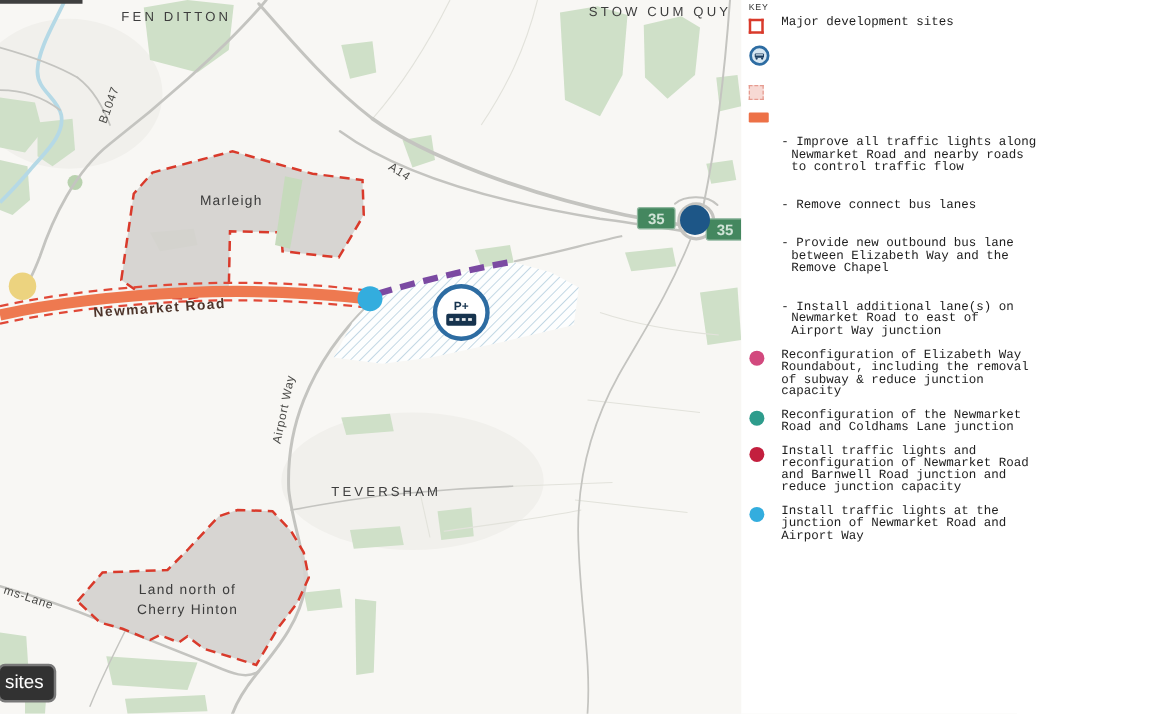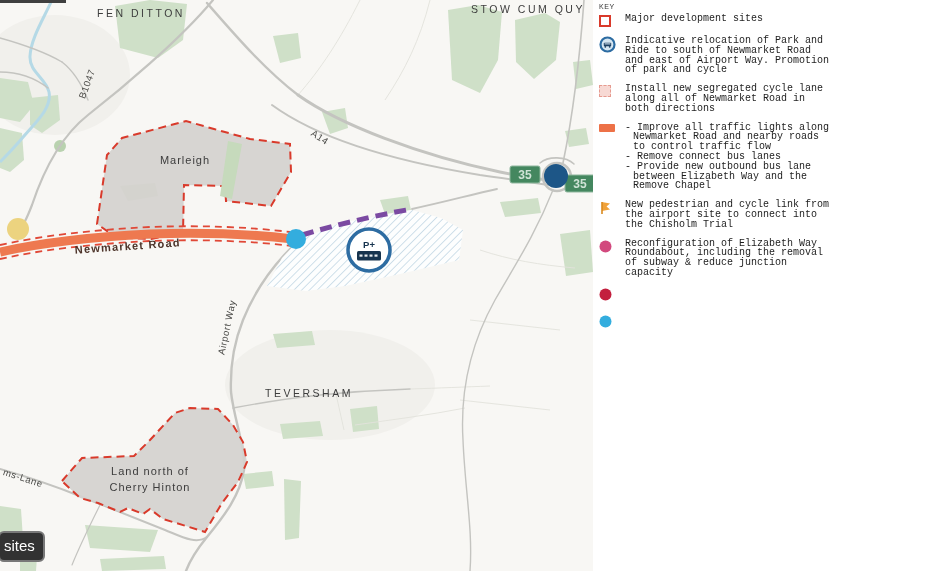--- a/index.html
+++ b/index.html
@@ -23,21 +23,21 @@
     background:#323232; border:2px solid #787878; border-radius:6px; color:#fff;
     font-size:15px; line-height:26px; padding:0 8px 0 4px; }
 
   
   #legend-panel { position:absolute; left:593px; top:0; width:340px; height:571px; background:#ffffff; }
   #legend-title { position:absolute; left:6px; top:3px; font-size:7px; letter-spacing:0.6px; color:#333; }
   #legend-items { position:absolute; left:6px; top:14px; width:240px; }
   .legend-item { display:flex; margin-bottom:9px; }
   .legend-icon-col { width:26px; flex-shrink:0; padding-top:0px; }
   .legend-text { width:205px; font-size:10px; line-height:9.8px; color:#1d1d1d;font-family:Liberation Mono, monospace; }
-  .legend-bullet { padding-left:8px; text-indent:-8px; }
+  .legend-bullet { padding-left:8px; text-indent:-8px;margin-top:21px; }
 
   .icon-square-red { display:block; width:12px; height:12px; border:2px dashed #d93a2b; background:#fff; margin-top:1px; }
   .icon-square-pink { display:block; width:12px; height:12px; border:1.5px dashed #e69b90; background:#f7d9d4; margin-top:1px; }
   .icon-rect-orange { display:block; width:16px; height:8px; background:#ed7147; border-radius:1px; margin-top:1px; }
 </style>
 </head>
 <body>
 
 <div id="stage">
 
@@ -191,76 +191,76 @@
       <div class="legend-item">
         <div class="legend-icon-col">
           <svg width="17" height="17">
             <circle cx="8.5" cy="8.5" r="7" fill="#d7e7f2" stroke="#2d6ca2" stroke-width="2.2"></circle>
             <rect x="4.8" y="6.8" width="7.4" height="3.4" rx="0.8" fill="#1d3f61"></rect>
             <rect x="5.6" y="7.4" width="5.8" height="1" fill="#d7e7f2"></rect>
             <circle cx="6.3" cy="10.8" r="0.9" fill="#1d3f61"></circle>
             <circle cx="10.7" cy="10.8" r="0.9" fill="#1d3f61"></circle>
           </svg>
         </div>
-        <div class="legend-text">Indicative relocation of Park and Ride to south of Newmarket Road and east of Airport Way. Promotion of park and cycle</div>
       </div>
 
       <div class="legend-item">
         <div class="legend-icon-col">
             <span class="icon-square-pink"></span>
           </div>
-        <div class="legend-text">Install new segregated cycle lane along all of Newmarket Road in both directions</div>
       </div>
 
       <div class="legend-item">
         <div class="legend-icon-col">
             <span class="icon-rect-orange"></span>
           </div>
         <div class="legend-text">
           <div class="legend-bullet">- Improve all traffic lights along Newmarket Road and nearby roads to control traffic flow</div>
           <div class="legend-bullet">- Remove connect bus lanes</div>
           <div class="legend-bullet">- Provide new outbound bus lane between Elizabeth Way and the Remove Chapel</div>
-        </div>
-      </div>
-
-      <div class="legend-item">
-        <div class="legend-icon-col">
-          <svg width="14" height="15">
-            <path d="M3,14 L3,2 L11,3.5 L7.5,6.5 L11,9.5 L3,11 Z" fill="#f0a23a"></path>
-            <path d="M3,14 L3,2" stroke="#d98a20" stroke-width="1.6"></path>
-          </svg>
-        </div>
-        <div class="legend-text">New pedestrian and cycle link from the airport site to connect into the Chisholm Trial</div>
-      </div>
+          <div class="legend-bullet">- Install additional lane(s) on Newmarket Road to east of Airport Way junction</div>
+        </div>
+      </div>
+
 
       <div class="legend-item">
         <div class="legend-icon-col">
           <svg width="13" height="13">
               <circle cx="6.5" cy="6.5" r="6" fill="#d2497e"></circle>
             </svg>
         </div>
         <div class="legend-text">Reconfiguration of Elizabeth Way Roundabout, including the removal of subway &amp; reduce junction capacity</div>
       </div>
 
+      <div class="legend-item">
+        <div class="legend-icon-col">
+          <svg width="13" height="13">
+              <circle cx="6.5" cy="6.5" r="6" fill="#2e9c8c"></circle>
+            </svg>
+        </div>
+        <div class="legend-text">Reconfiguration of the Newmarket Road and Coldhams Lane junction</div>
+      </div>
 
       <div class="legend-item">
         <div class="legend-icon-col">
           <svg width="13" height="13">
               <circle cx="6.5" cy="6.5" r="6" fill="#c31f3e"></circle>
             </svg>
         </div>
+        <div class="legend-text">Install traffic lights and reconfiguration of Newmarket Road and Barnwell Road junction and reduce junction capacity</div>
       </div>
 
 
       <div class="legend-item">
         <div class="legend-icon-col">
           <svg width="13" height="13">
               <circle cx="6.5" cy="6.5" r="6" fill="#33adde"></circle>
             </svg>
         </div>
+        <div class="legend-text">Install traffic lights at the junction of Newmarket Road and Airport Way</div>
       </div>
 
 
     </div>
 
   </div>
 
 </div>
 
 </body></html>

